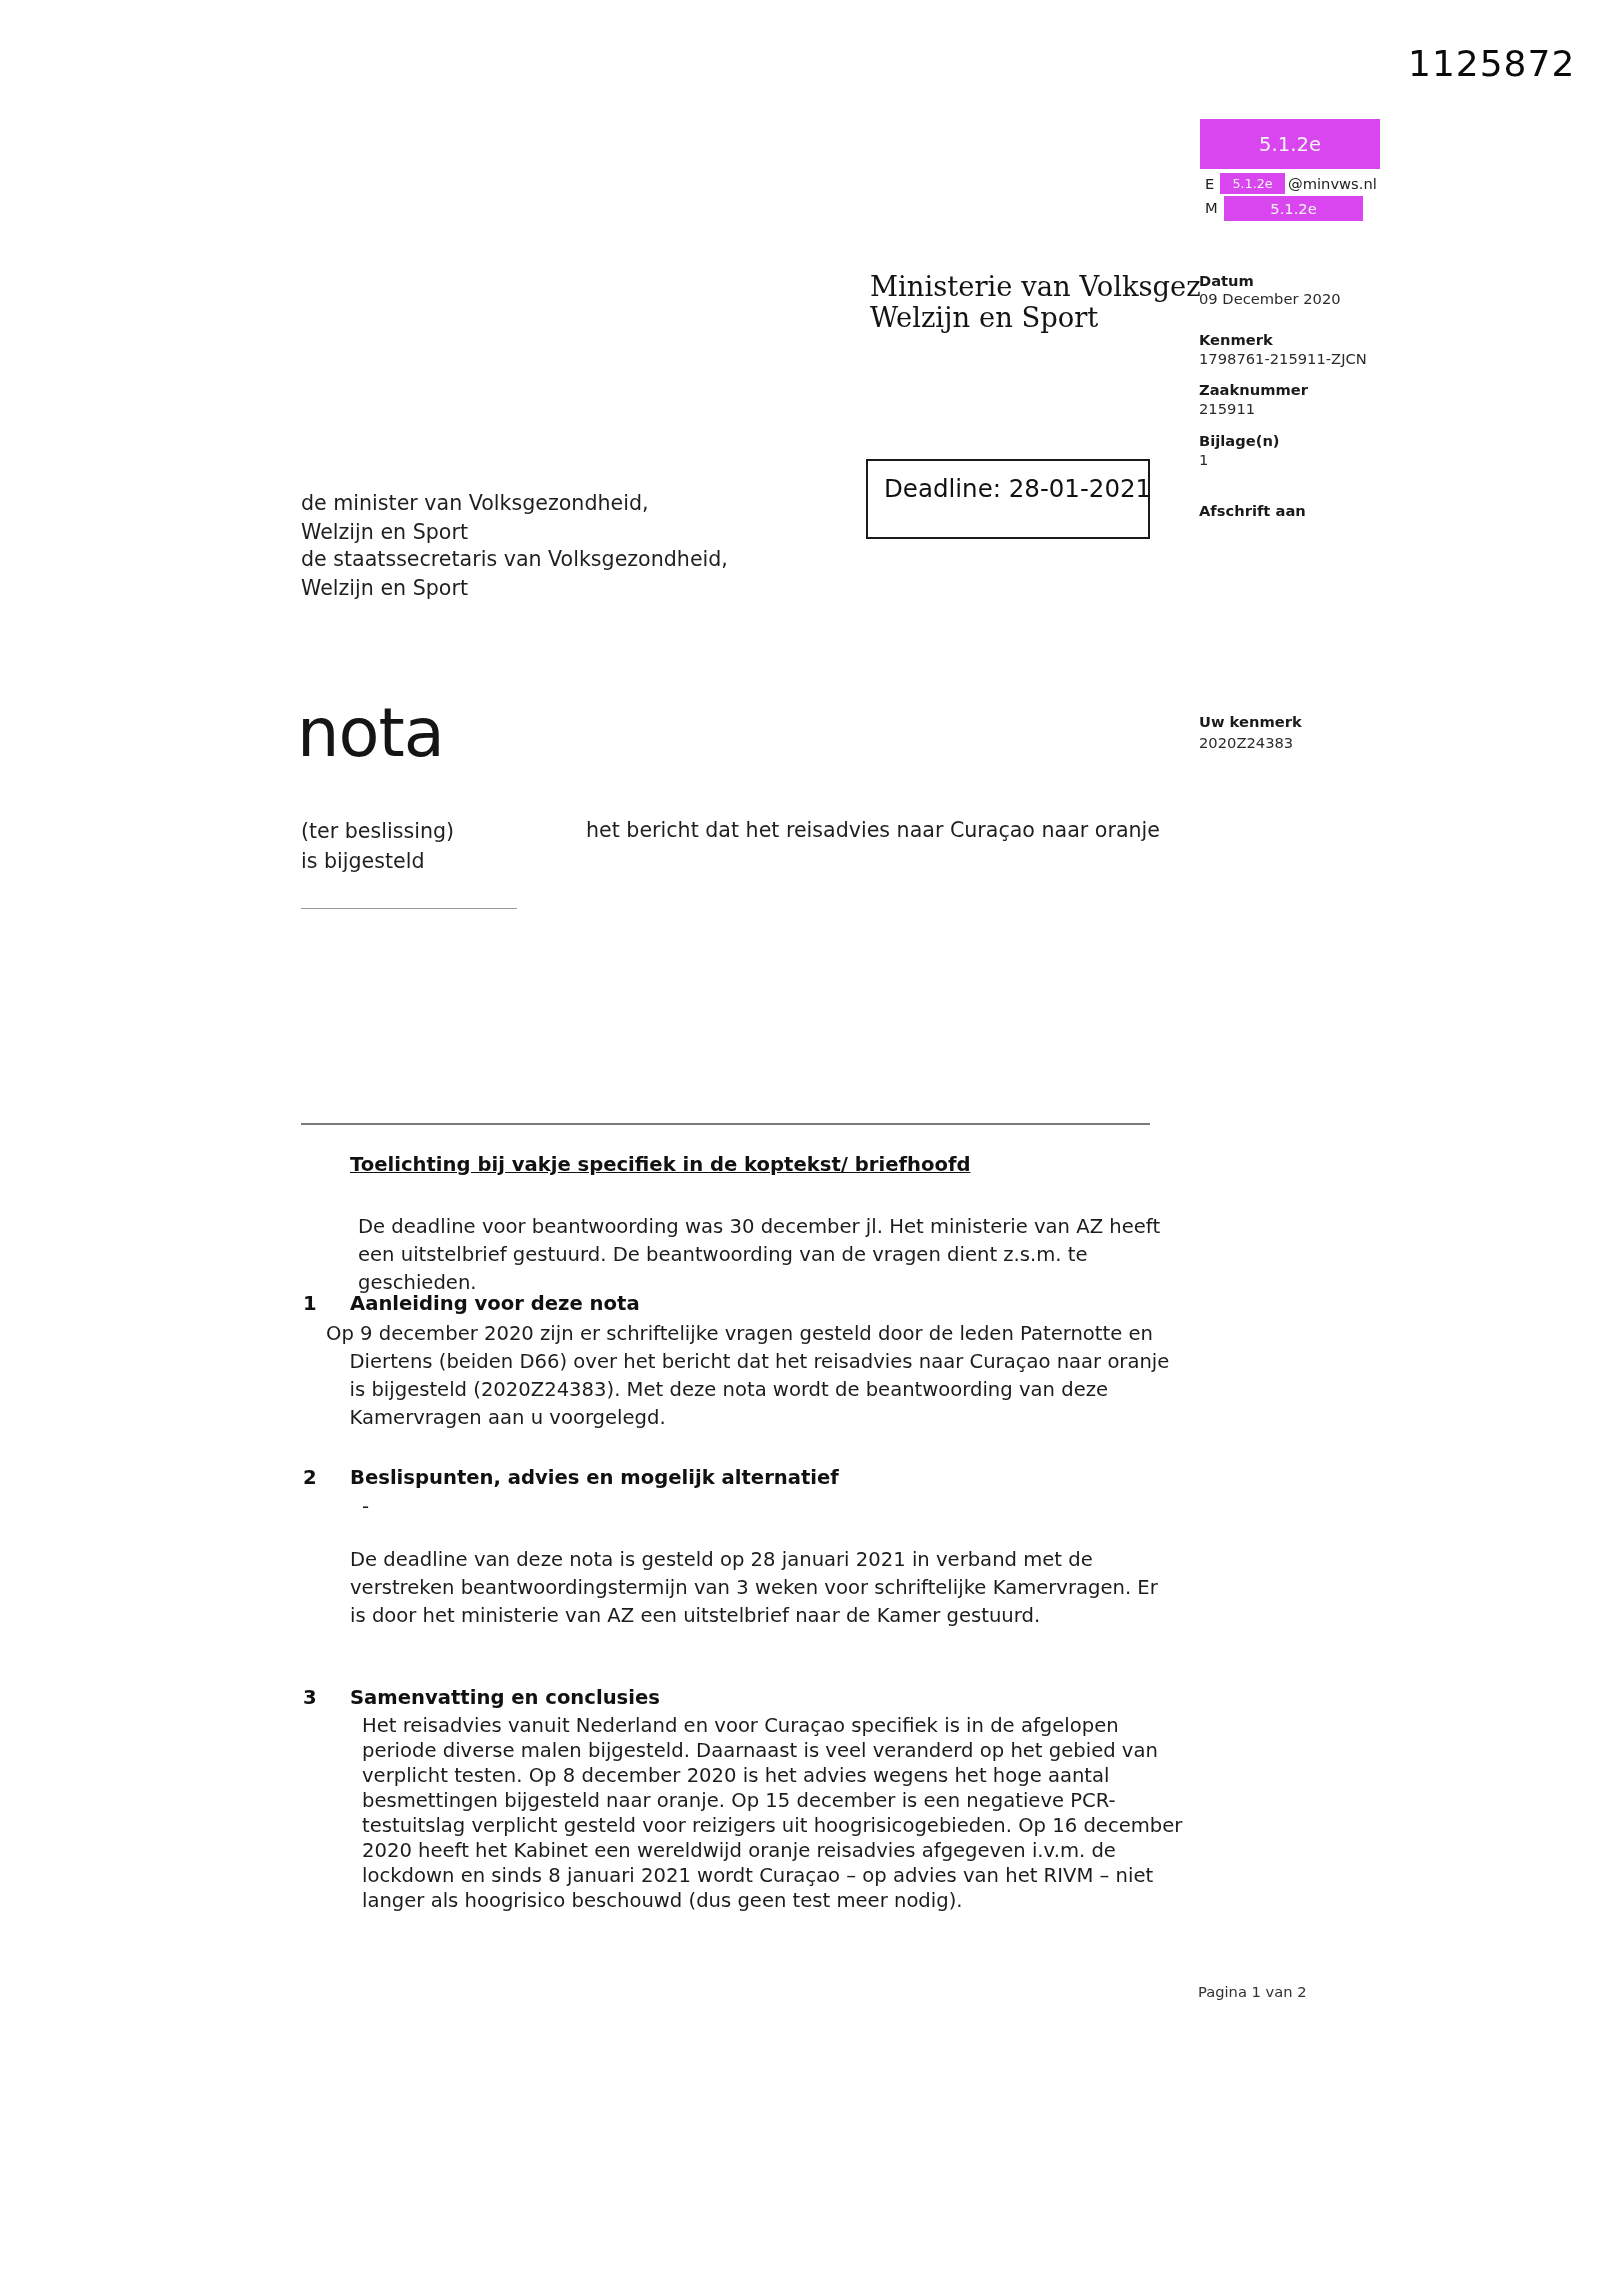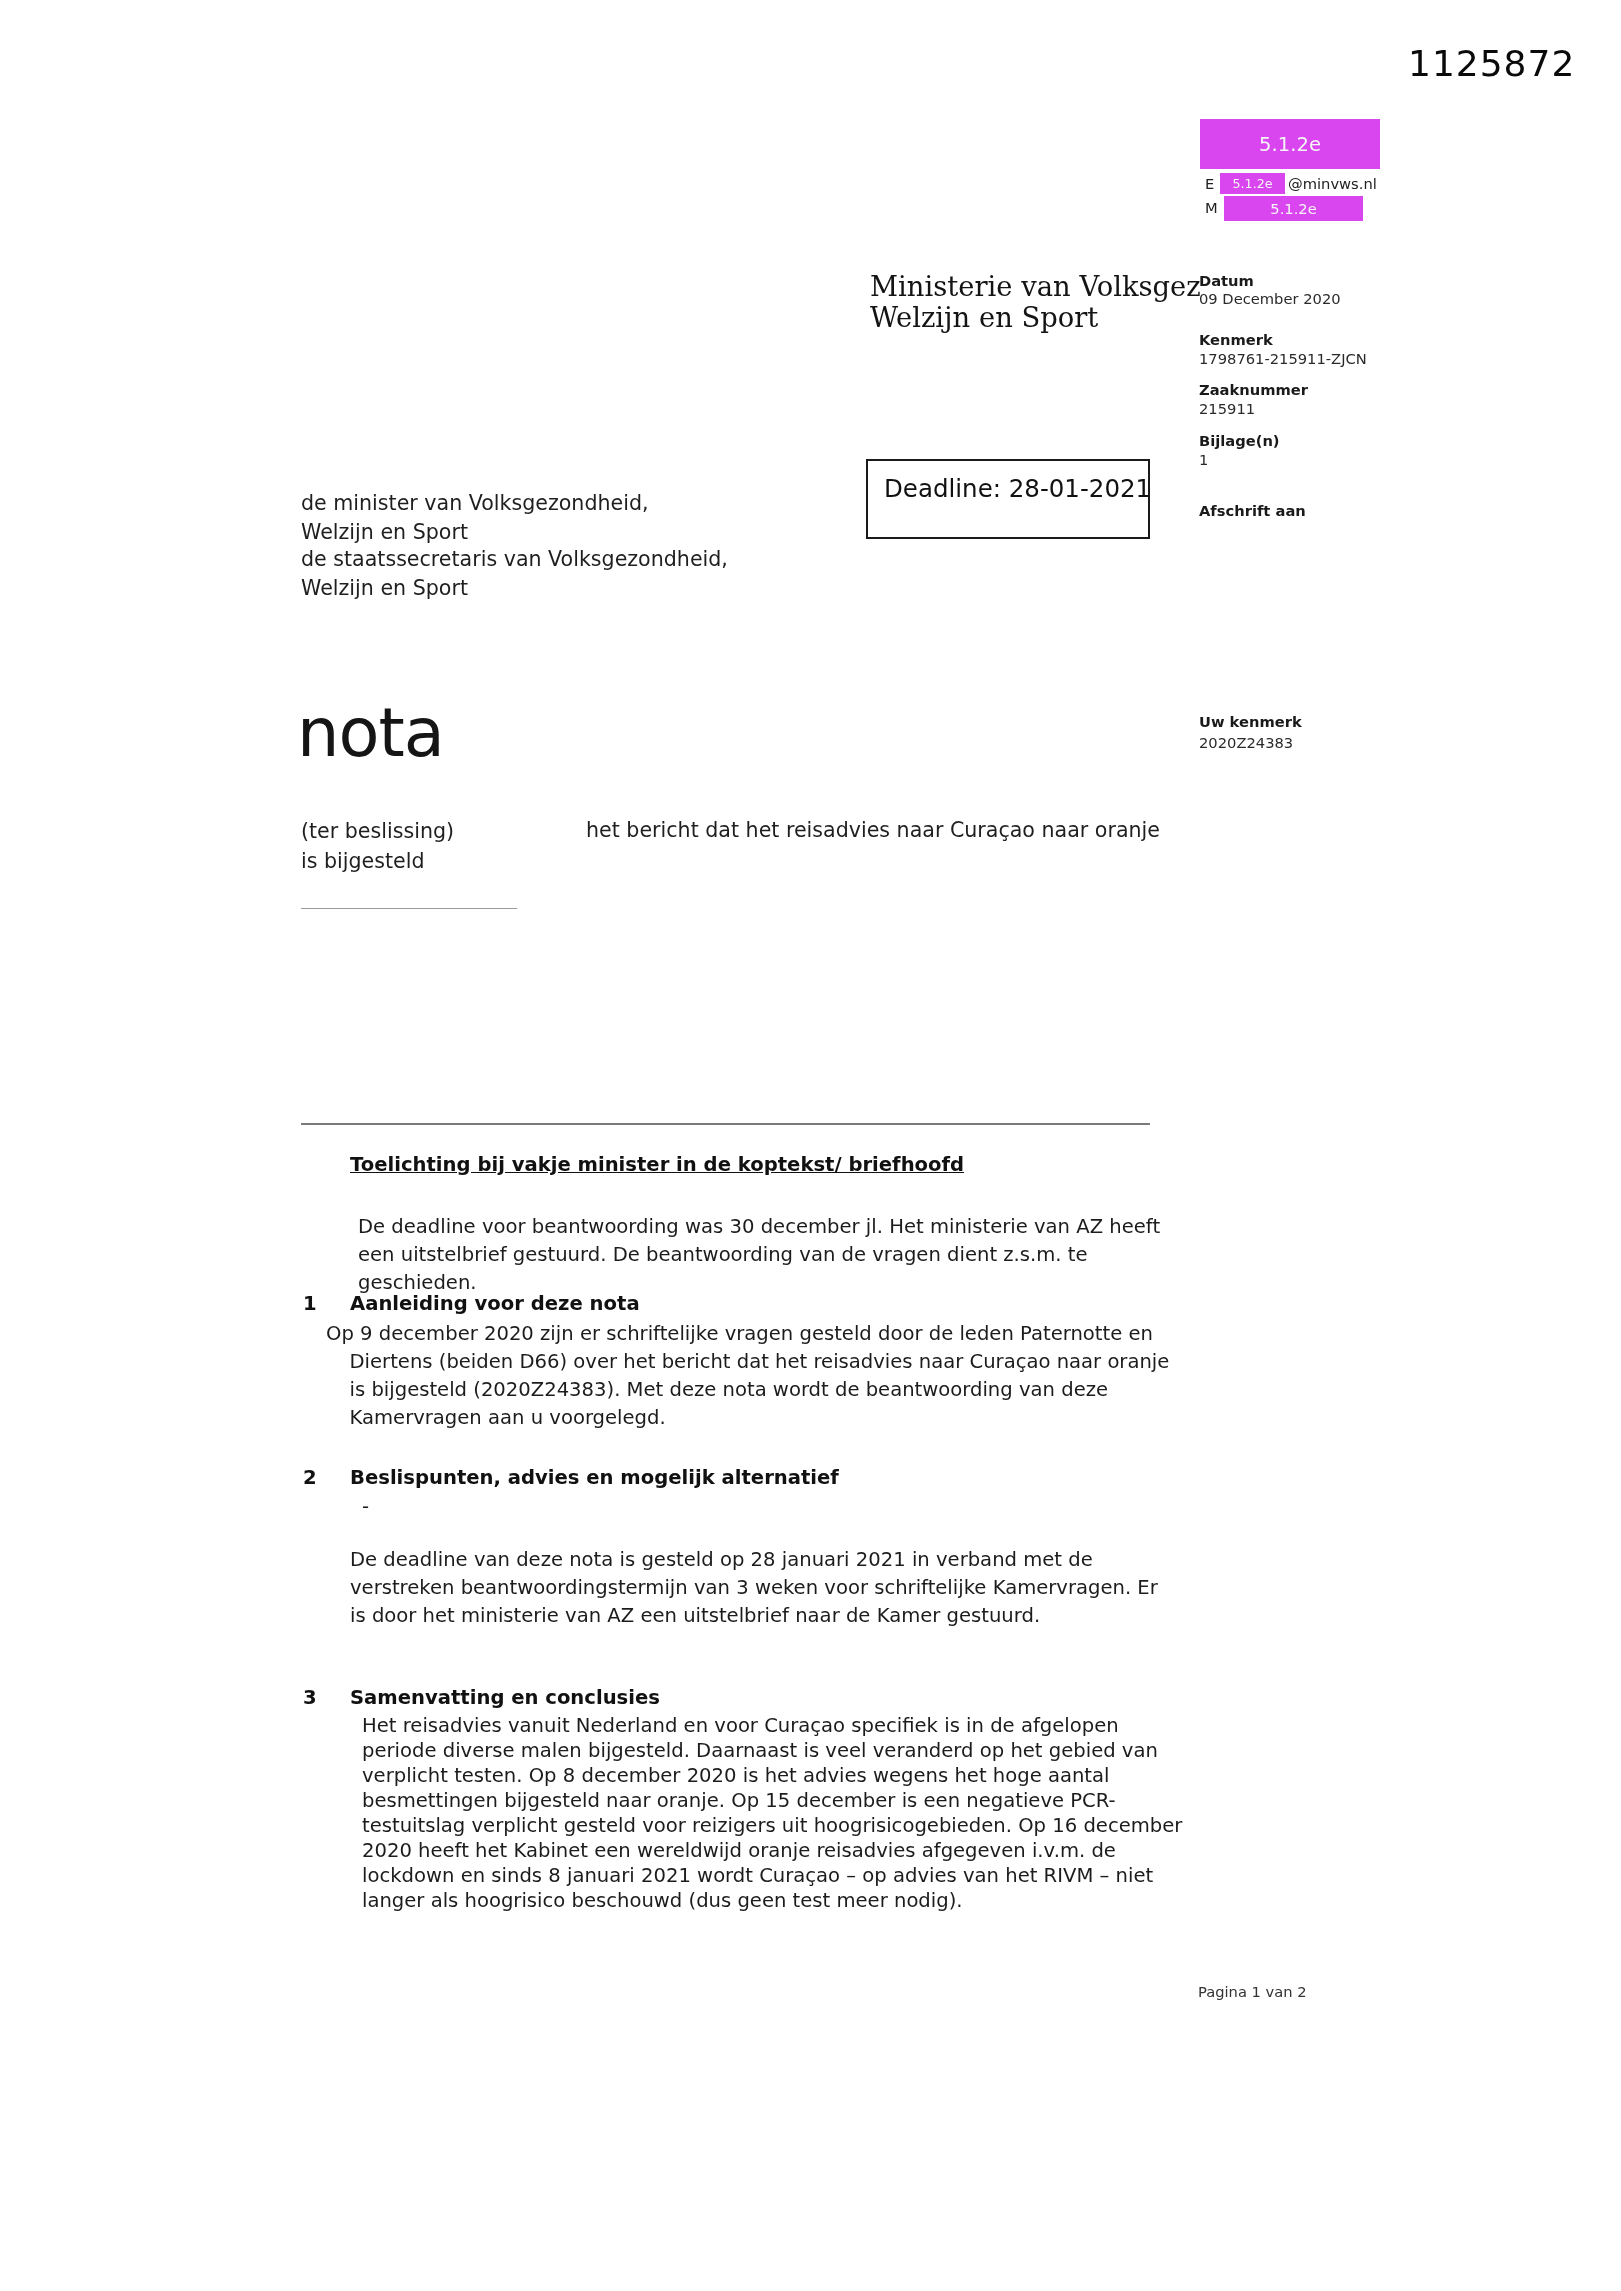--- a/index.html
+++ b/index.html
@@ -121,21 +121,21 @@
   <div class="abs nota-title">nota</div>
   <div class="abs subtitle">
     <div>(ter beslissing)</div>
     <div>is bijgesteld</div>
   </div>
   <div class="abs subject">het bericht dat het reisadvies naar Curaçao naar oranje</div>
 
   <div class="abs rule-short"></div>
   <div class="abs rule-long"></div>
 
-  <div class="abs toel-heading">Toelichting bij vakje minister in de koptekst/ briefhoofd</div>
+  <div class="abs toel-heading">Toelichting bij vakje specifiek in de koptekst/ briefhoofd</div>
   <div class="abs body-text toel-body">De deadline voor beantwoording was 30 december jl. Het ministerie van AZ heeft een uitstelbrief gestuurd. De beantwoording van de vragen dient z.s.m. te geschieden.</div>
 
   <div class="abs sec-num n1">1</div>
   <div class="abs sec-heading h1">Aanleiding voor deze nota</div>
   <div class="abs body-text s1-body">Op 9 december 2020 zijn er schriftelijke vragen gesteld door de leden Paternotte en Diertens (beiden D66) over het bericht dat het reisadvies naar Curaçao naar oranje is bijgesteld (2020Z24383). Met deze nota wordt de beantwoording van deze Kamervragen aan u voorgelegd.</div>
 
   <div class="abs sec-num n2">2</div>
   <div class="abs sec-heading h2">Beslispunten, advies en mogelijk alternatief</div>
   <div class="abs body-text s2-bullet">
     <span>-</span>

